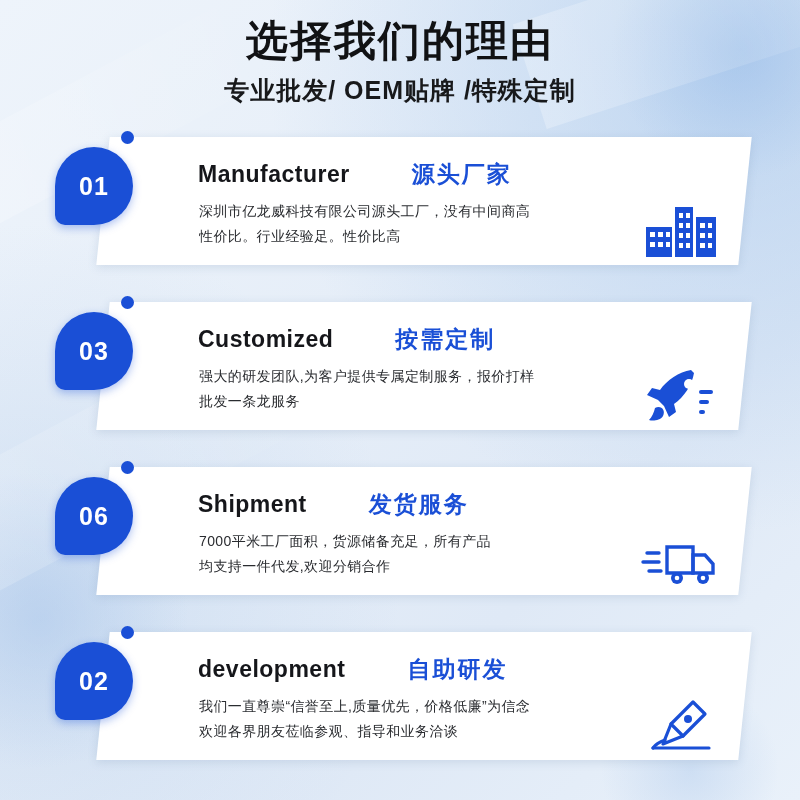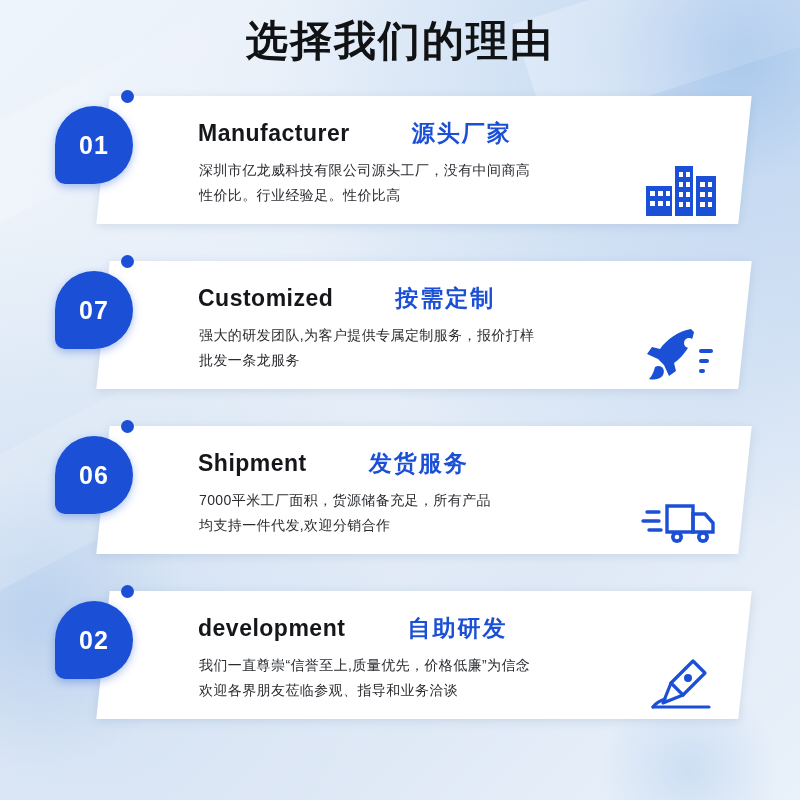--- a/index.html
+++ b/index.html
@@ -181,20 +181,21 @@
 
   <div class="bg-blob b1"></div>
   <div class="bg-blob b2"></div>
   <div class="bg-blob b3"></div>
   <div class="bg-streak s1"></div>
   <div class="bg-streak s2"></div>
   <div class="bg-streak s3"></div>
 
   <div class="header">
     <div class="header-title">选择我们的理由</div>
+    <div class="header-sub">专业批发/ OEM贴牌 /特殊定制</div>
   </div>
 
   <div class="rows">
 
     <div class="row">
       <div class="card">
         <div class="card-inner">
           <div class="titles">
             <span class="title-en">Manufacturer</span>
             <span class="title-cn">源头厂家</span>
@@ -262,21 +263,21 @@
                 <rect x="54" y="26" width="14" height="4" rx="2"></rect>
                 <rect x="54" y="36" width="10" height="4" rx="2"></rect>
                 <rect x="54" y="46" width="6" height="4" rx="2"></rect>
               </g>
             </svg>
           </div>
         </div>
       </div>
       <div class="badge-dot"></div>
       <div class="badge">
-        <div class="badge-num">07</div>
+        <div class="badge-num">03</div>
       </div>
     </div>
 
     <div class="row">
       <div class="card">
         <div class="card-inner">
           <div class="titles">
             <span class="title-en">Shipment</span>
             <span class="title-cn">发货服务</span>
           </div>

